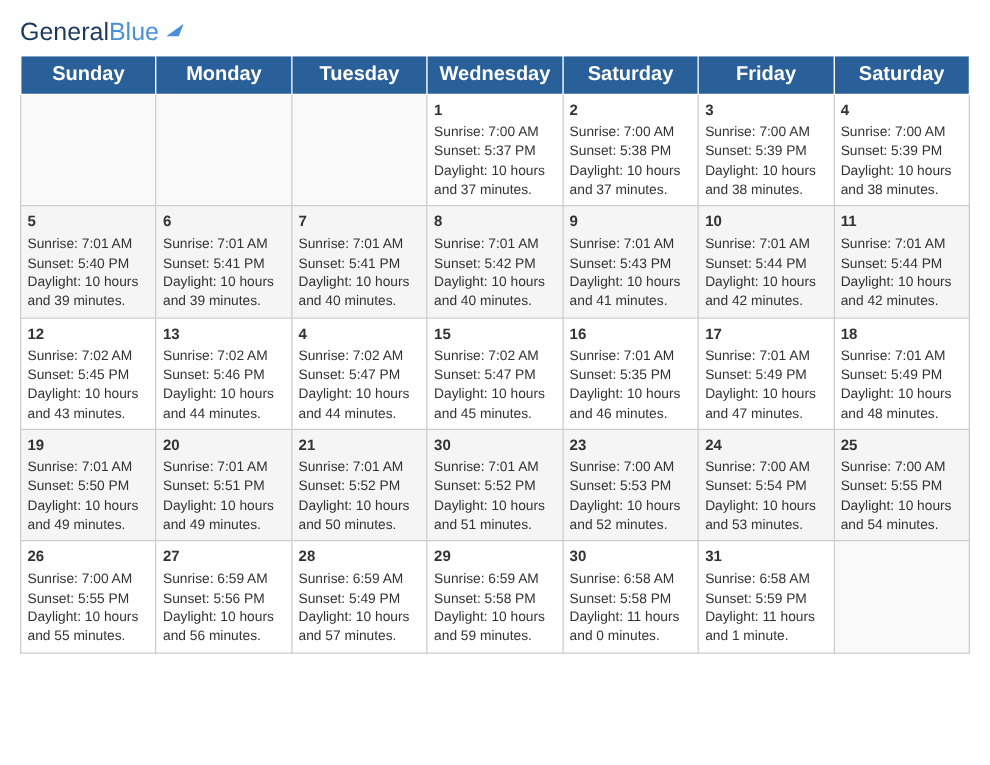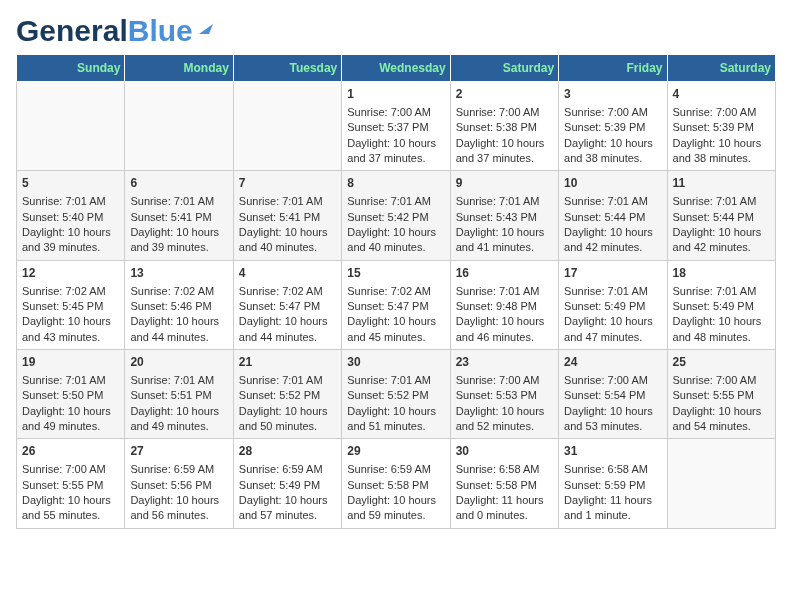--- a/index.html
+++ b/index.html
@@ -15,22 +15,22 @@
       align-items: flex-start;
       justify-content: space-between;
       margin-bottom: 8px;
     }
     .logo {
       display: flex;
       flex-direction: column;
       align-items: flex-start;
     }
     .logo-text {
-      font-size: 30px;
-      font-weight: bold;
+      font-size: 20px;
+      font-weight: normal;
       color: #1a3a5c;
       line-height: 1;
     }
     .logo-text span {
       color: #4a90d9;
     }
     .title-section {
       text-align: right;
     }
     .cal-title {
@@ -43,24 +43,24 @@
       font-size: 16px;
       color: #555;
     }
     table {
       width: 100%;
       border-collapse: collapse;
       font-size: 11px;
     }
     thead tr th {
       background-color: #2a6099;
-      color: #86efac;
+      color: #ffffff;
       padding: 6px 4px;
-      text-align: right;
-      font-size: 12px;
+      text-align: center;
+      font-size: 16px;
       font-weight: bold;
       border: 1px solid #fff;
     }
     tbody tr td {
       border: 1px solid #ccc;
       padding: 4px 5px;
       vertical-align: top;
       width: 14.28%;
       min-height: 80px;
       height: 85px;
@@ -206,21 +206,21 @@
         </td>
         <td>
           <span class="day-num">15</span>
           <div>Sunrise: 7:02 AM</div>
           <div>Sunset: 5:47 PM</div>
           <div>Daylight: 10 hours and 45 minutes.</div>
         </td>
         <td>
           <span class="day-num">16</span>
           <div>Sunrise: 7:01 AM</div>
-          <div>Sunset: 9:48 PM</div>
+          <div>Sunset: 5:35 PM</div>
           <div>Daylight: 10 hours and 46 minutes.</div>
         </td>
         <td>
           <span class="day-num">17</span>
           <div>Sunrise: 7:01 AM</div>
           <div>Sunset: 5:49 PM</div>
           <div>Daylight: 10 hours and 47 minutes.</div>
         </td>
         <td>
           <span class="day-num">18</span>

